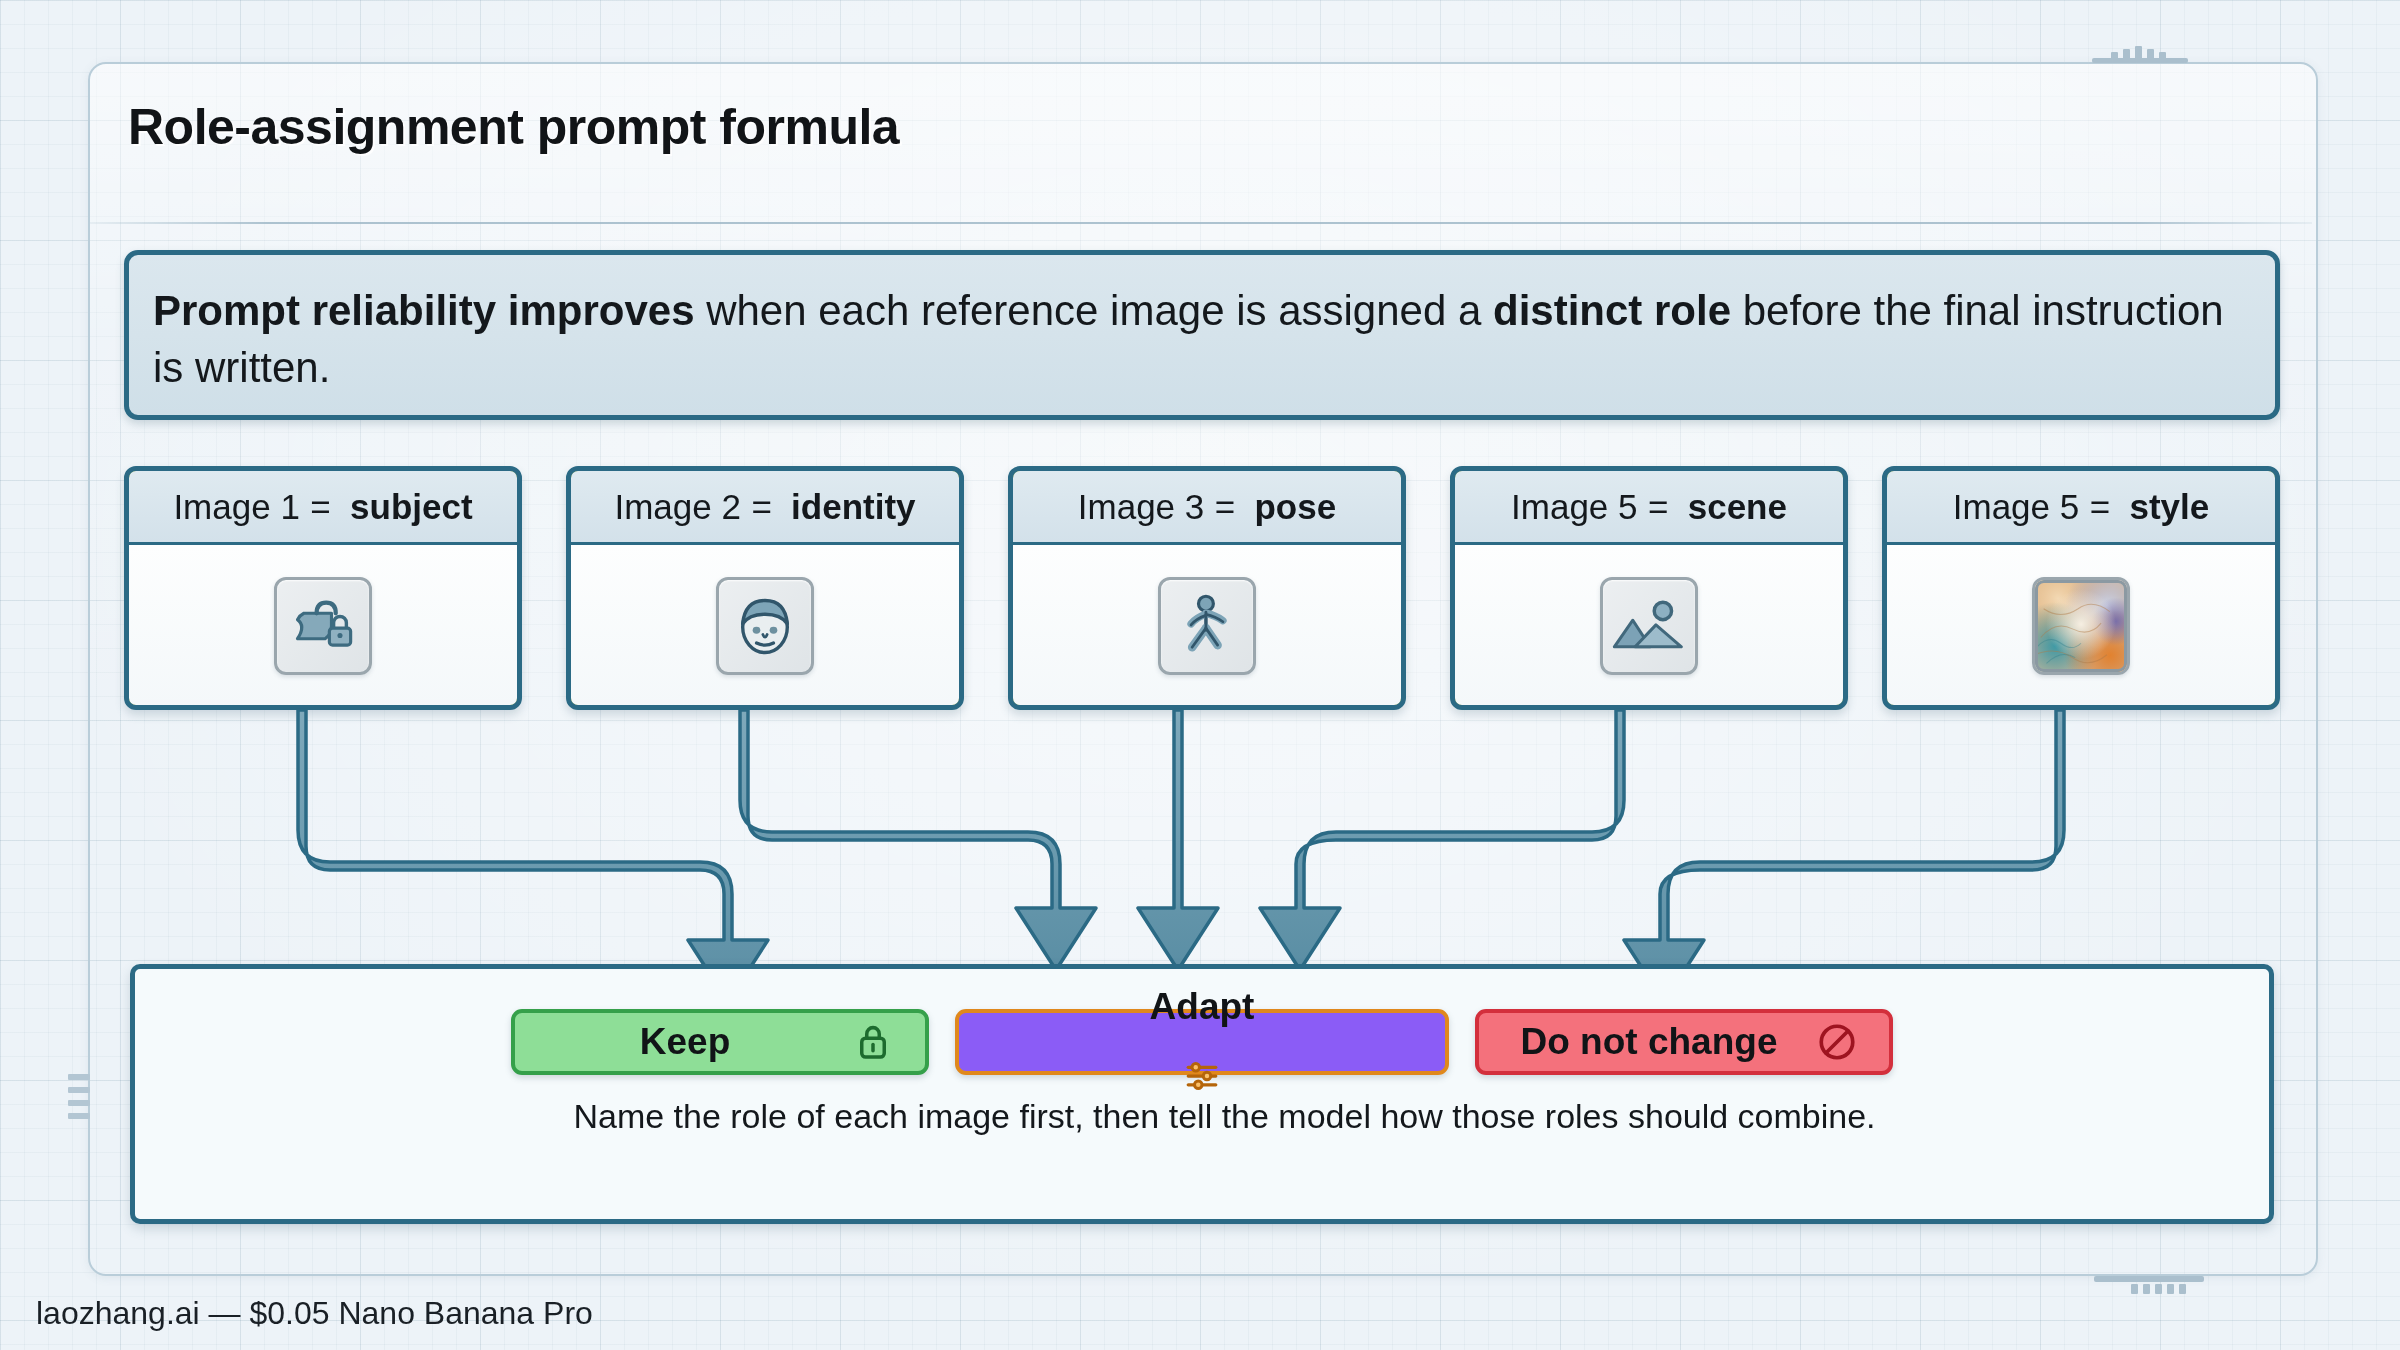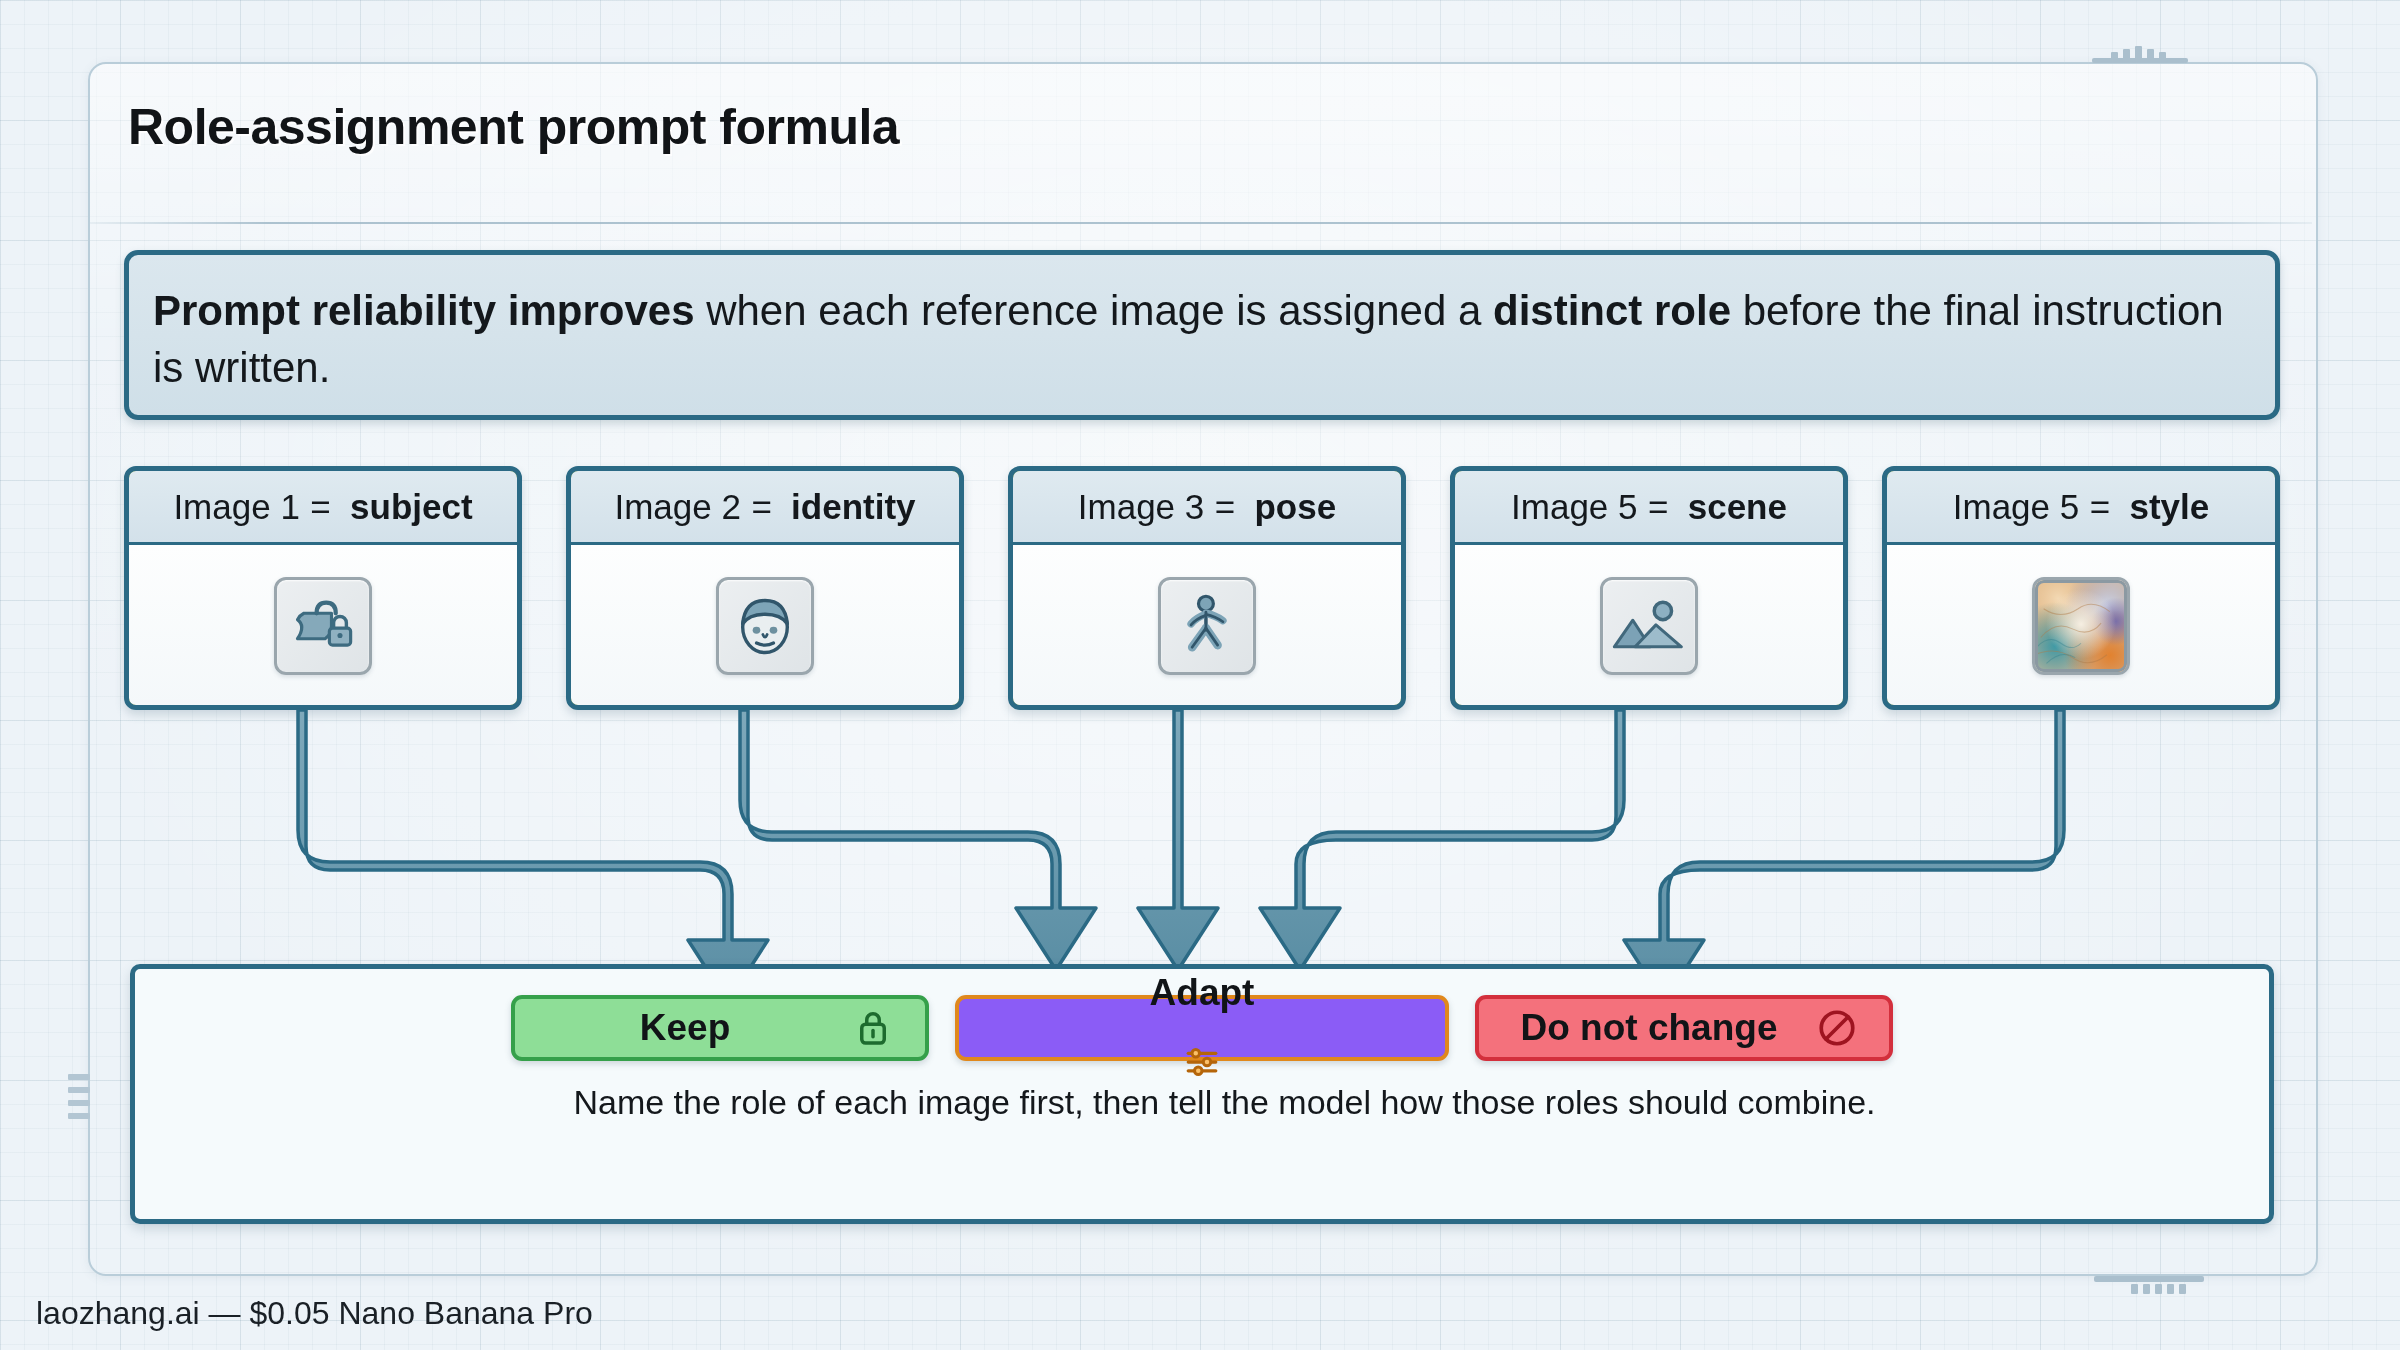--- a/index.html
+++ b/index.html
@@ -140,21 +140,21 @@
   #output-strip-header{
     height:76px;box-sizing:border-box;
     background:linear-gradient(180deg,#d9e6ed 0%,#cfdfe8 100%);
     border-bottom:4px solid #2b6a85;
     display:flex;align-items:center;justify-content:center;
     font-size:31px;font-weight:bold;letter-spacing:1.2px;
     color:#111417;
   }
   #pill-row{
     display:flex;justify-content:center;gap:26px;
-    margin-top:26px;
+    margin-top:40px;
   }
   .pill{
     height:66px;box-sizing:border-box;
     border-radius:11px;
     display:flex;align-items:center;justify-content:center;gap:26px;
     padding:0 30px;
     font-size:37px;font-weight:bold;color:#111417;
     box-shadow:0 3px 6px rgba(70,90,105,.22);
   }
   #pill-keep{width:418px;background:#8ede97;border:4px solid #35a04a;}

